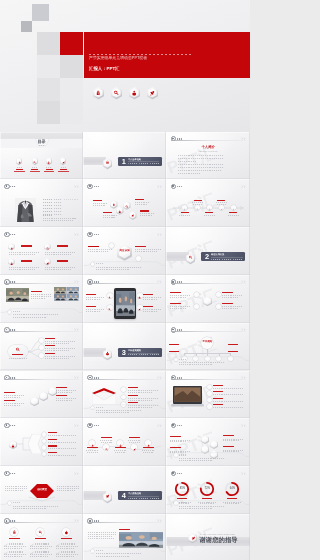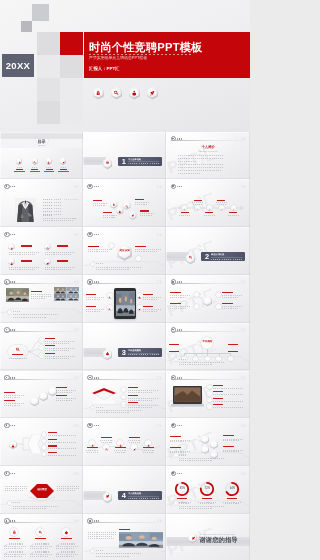--- a/index.html
+++ b/index.html
@@ -78,23 +78,21 @@
 <div class="cvsq" style="left:32px;top:4px;width:16.5px;height:16.5px;background:#cbccd1"></div>
 <div class="cvsq" style="left:20.5px;top:20.5px;width:11.5px;height:11.5px;background:#b7b9be"></div>
 <div class="cvsq" style="left:37px;top:31.5px;width:22.5px;height:23px;background:#dddde0"></div>
 <div class="cvsq" style="left:60px;top:31.5px;width:22.5px;height:23px;background:#c40509"></div>
 <div class="cvsq" style="left:37px;top:55px;width:22.5px;height:22.5px;background:#eaeaed"></div>
 <div class="cvsq" style="left:60px;top:55px;width:22.5px;height:22.5px;background:#dddde0"></div>
 <div class="cvsq" style="left:37px;top:78px;width:22.5px;height:22.5px;background:#e3e3e6"></div>
 <div class="cvsq" style="left:60px;top:78px;width:22.5px;height:22.5px;background:#ebebee"></div>
 <div class="cvsq" style="left:37px;top:101px;width:22.5px;height:22.5px;background:#dddde0"></div>
 <div class="cvsq" style="left:60px;top:101px;width:22.5px;height:22.5px;background:#eaeaed"></div>
-<div class="cvyear" style="left:2px;top:54px;width:32px;height:23px;font-size:9.5px;">20XX</div>
 <div class="cvbar" style="left:84px;top:31.5px;width:166px;height:46px;"></div>
-<div class="cvtitle" style="left:89px;top:41.5px;font-size:11.2px;">时尚个性竞聘PPT模板</div>
 <div class="cvrule" style="left:89px;top:54.2px;width:104px;"></div>
 <div class="cvsub" style="left:89px;top:55.8px;font-size:3.9px;">严禁实用低单元竞聘动态PPT模板</div>
 <div class="cvpres" style="left:89px;top:67px;font-size:4.4px;">汇报人：PPT汇</div>
 <div class="cvicons" style="left:93px;top:87px;">
 <div class="hexi">
 <svg width="11" height="12" viewBox="0 0 100 112" preserveAspectRatio="none" style="display:block;overflow:visible">
             <defs>
               <linearGradient id="hg1" x1="0" y1="0" x2="0.45" y2="1">
                 <stop offset="0" stop-color="#ffffff"></stop>
                 <stop offset=".42" stop-color="#efeff1"></stop>

